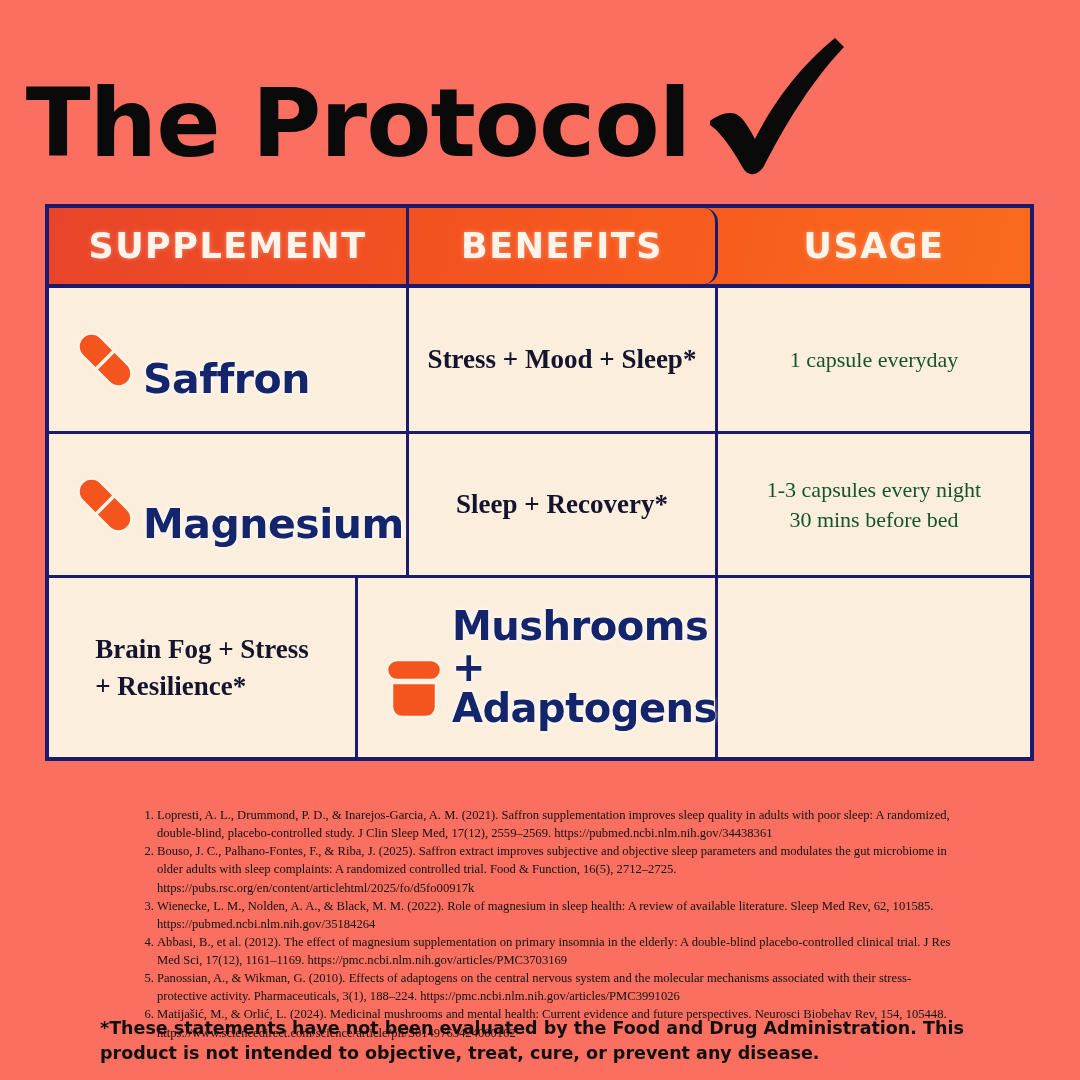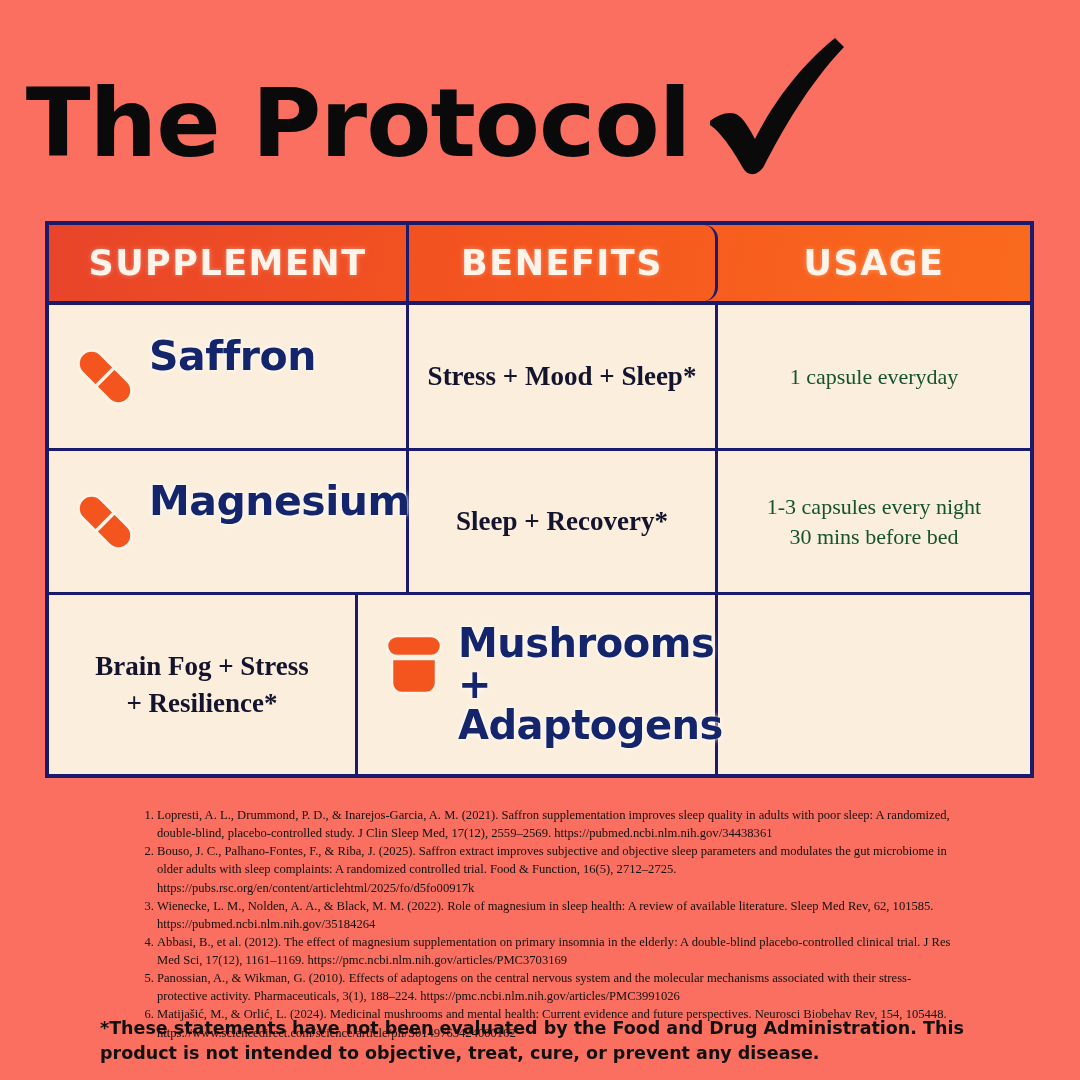--- a/index.html
+++ b/index.html
@@ -41,21 +41,21 @@
     margin-left: 6px;
     margin-top: -26px;
     flex: 0 0 auto;
   }
   .check-wrap svg { display: block; width: 100%; height: 100%; }
 
   
   .table {
     position: absolute;
     left: 45px;
-    top: 221px;
+    top: 204px;
     width: 989px;
     height: 557px;
     border: 4px solid #1B1B6E;
     background: #FBEEDC;
     display: flex;
     flex-direction: column;
   }
 
   .thead {
     display: flex;
@@ -94,22 +94,21 @@
     justify-content: center;
     padding: 6px 10px;
   }
   .td.c1 { width: 360px; flex: 0 0 360px; border-right: 3px solid #1B1B6E; justify-content: flex-start; padding-left: 18px; }
   .td.c2 { width: 309px; flex: 0 0 309px; border-right: 3px solid #1B1B6E; }
   .td.c3 { flex: 1 1 auto; }
 
   
   .supp {
     display: flex;
-    align-items: flex-start;
-    gap: 6px;
+    align-items: flex-end;
   }
   .supp-icon {
     width: 76px;
     height: 82px;
     flex: 0 0 76px;
     display: flex;
     align-items: center;
     justify-content: center;
   }
   .supp-icon svg { display: block; }
@@ -123,21 +122,21 @@
     letter-spacing: -0.5px;
   }
   .supp-name.two-line { font-size: 40px; }
 
   .benefit {
     font-family: "Liberation Serif", serif;
     font-weight: 700;
     font-size: 27px;
     line-height: 1.35;
     color: #14142E;
-    text-align: center;
+    text-align: left;
   }
   .usage {
     font-family: "Liberation Serif", serif;
     font-weight: 400;
     font-size: 22px;
     line-height: 1.34;
     color: #14532d;
     text-align: center;
   }
 

